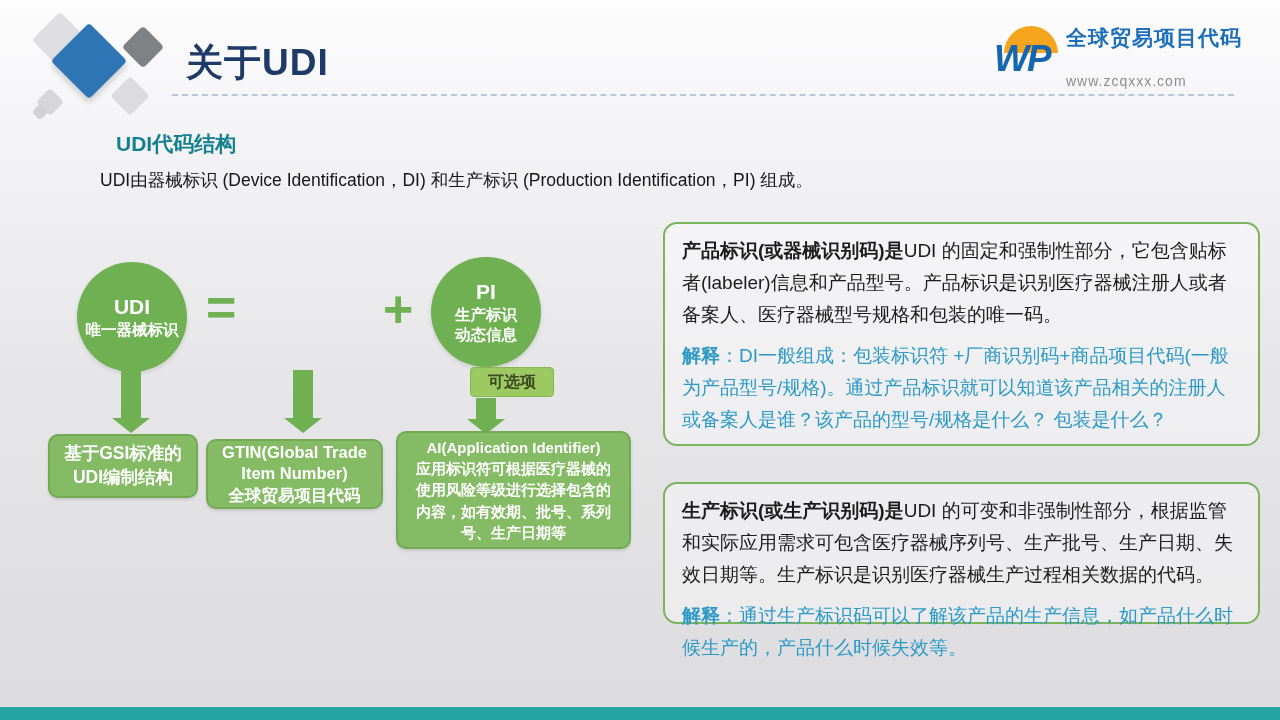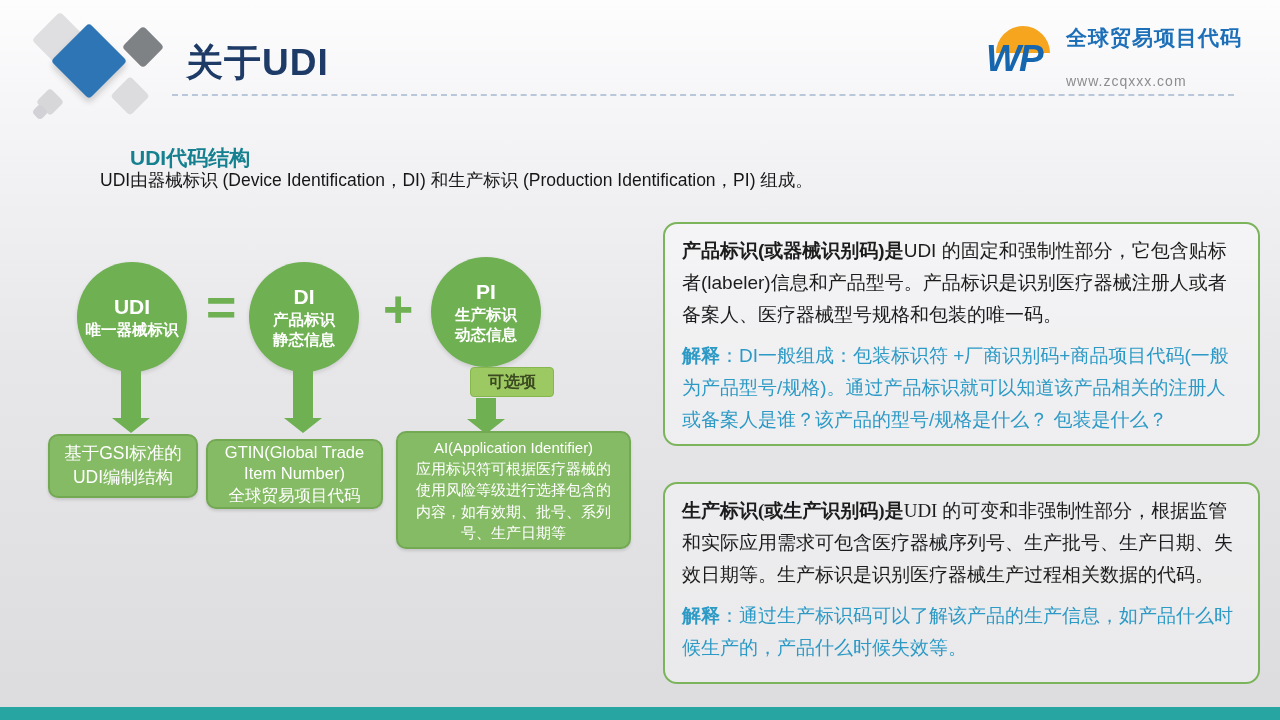--- a/index.html
+++ b/index.html
@@ -13,28 +13,28 @@
   .diamond { position:absolute; transform:rotate(45deg); border-radius:4px; }
   .d-light1 { left:40px; top:20px; width:40px; height:40px; background:#dfdfe2; }
   .d-light2 { left:116px; top:82px; width:28px; height:28px; background:#dcdcdf; }
   .d-light3 { left:40px; top:92px; width:20px; height:20px; background:#d7d7da; }
   .d-tiny   { left:34px; top:106px; width:12px; height:12px; background:#d2d2d6; }
   .d-blue   { left:62px; top:34px; width:54px; height:54px; background:#2e75b6; box-shadow:3px 3px 6px rgba(0,0,0,.18); }
   .d-gray   { left:128px; top:32px; width:30px; height:30px; background:#7f8285; }
   
   .title { position:absolute; left:186px; top:38px; margin:0; font-size:37px; font-weight:bold; color:#1e3a66; letter-spacing:1px; }
   .dashed-rule { position:absolute; left:172px; top:94px; width:1062px; height:0; border-top:2px dashed #b9c7da; }
-  .brand { position:absolute; right:38px; top:24px; display:flex; align-items:flex-start; gap:8px; }
+  .brand { position:absolute; right:38px; top:24px; display:flex; align-items:flex-start; }
   .brand-mark { position:relative; width:72px; height:56px; }
   .sun { position:absolute; left:10px; top:2px; width:54px; height:27px; background:#f6a51f; border-radius:54px 54px 0 0; }
   .wp { position:absolute; left:0; top:14px; font-size:37px; font-weight:bold; font-style:italic; color:#1566ae; letter-spacing:-2px; }
   .brand-name { font-size:21px; font-weight:bold; color:#1d6fb8; letter-spacing:1px; }
   .brand-url { font-size:14px; color:#8d8d90; letter-spacing:1px; margin-top:21px; }
   
-  .section-heading { position:absolute; left:114px; top:128px; margin:16px; font-size:21px; font-weight:bold; color:#15808f; }
+  .section-heading { position:absolute; left:114px; top:128px; margin:2px; font-size:21px; font-weight:bold; color:#15808f; }
   .intro { position:absolute; left:100px; top:168px; margin:0; font-size:17.5px; color:#161616; }
   
   .circle { position:absolute; width:110px; height:110px; border-radius:50%; background:#6fb052;
     color:#fff; display:flex; flex-direction:column; align-items:center; justify-content:center;
     text-align:center; font-weight:bold; box-shadow:0 2px 4px rgba(0,0,0,.12); }
   .c1 { left:77px; top:262px; }
   .c2 { left:249px; top:262px; }
   .c3 { left:431px; top:257px; }
   .circle .abbr { font-size:21px; line-height:1.25; }
   .circle .sub { font-size:15.5px; line-height:1.3; white-space:pre-line; }
@@ -46,31 +46,31 @@
   .v-arrow .stem { width:20px; background:#6fb052; }
   .v-arrow .head { width:0; height:0; border-left:19px solid transparent; border-right:19px solid transparent; border-top:15px solid #6fb052; }
   .a1 { left:112px; top:370px; } .a1 .stem { height:48px; }
   .a2 { left:284px; top:370px; } .a2 .stem { height:48px; }
   .a3 { left:467px; top:398px; } .a3 .stem { height:21px; }
   .tag-optional { position:absolute; left:442px; top:367px; width:84px; height:30px;
     background:#9cc961; border:1px solid #86b64e; border-radius:4px; color:#3c4a22;
     font-weight:bold; font-size:16px; display:flex; align-items:center; justify-content:center;margin-left:28px; }
   
   .gbox { position:absolute; background:#85bb65; border:2px solid #74a954; border-radius:10px;
-    color:#fff; font-weight:normal; text-align:center; white-space:pre-line;
+    color:#fff; font-weight:bold; text-align:center; white-space:pre-line;
     display:flex; align-items:center; justify-content:center; padding:4px 6px;
     box-shadow:0 2px 3px rgba(0,0,0,.12); }
   .b1 { left:48px; top:434px; width:150px; height:64px; font-size:17.5px; line-height:1.35; }
   .b2 { left:206px; top:439px; width:177px; height:70px; font-size:16.5px; line-height:1.28; }
   .b3 { left:396px; top:431px; width:235px; height:118px; font-size:15px; line-height:1.42; }
   
   .panel { position:absolute; left:663px; width:597px; border:2px solid #7cb45c; border-radius:14px;
     background:rgba(255,255,255,0.38); padding:11px 17px 8px; font-size:19px; }
   .panel-1 { top:222px; height:224px; }
-  .panel-2 { top:482px; height:202px;font-family:Liberation Serif, serif; }
+  .panel-2 { top:482px; height:142px; }
   .panel p { margin:0 0 9px; line-height:32px; color:#1c1c1c; }
   .panel p:last-child { margin-bottom:0; }
   .panel .note { color:#2d9ac6; }
   .panel b { font-weight:bold; }
   
   .bottom-bar { position:absolute; left:0; bottom:0; width:1280px; height:13px; background:#27a5a2; }
 </style>
 </head>
 <body>
 
@@ -98,25 +98,20 @@
   </div>
 
   <h2 class="section-heading">UDI代码结构</h2>
   <p class="intro">UDI由器械标识 (Device Identification，DI) 和生产标识 (Production Identification，PI) 组成。</p>
 
   <div class="circle c1">
     <div class="abbr">UDI</div>
     <div class="sub">唯一器械标识</div>
   </div>
   <div class="op op-eq">=</div>
-  <div class="circle c2">
-    <div class="abbr">DI</div>
-    <div class="sub">产品标识
-静态信息</div>
-  </div>
   <div class="op op-plus">+</div>
   <div class="circle c3">
     <div class="abbr">PI</div>
     <div class="sub">生产标识
 动态信息</div>
   </div>
 
   <div class="tag-optional">可选项</div>
   <div class="v-arrow a1">
       <span class="stem"></span>

